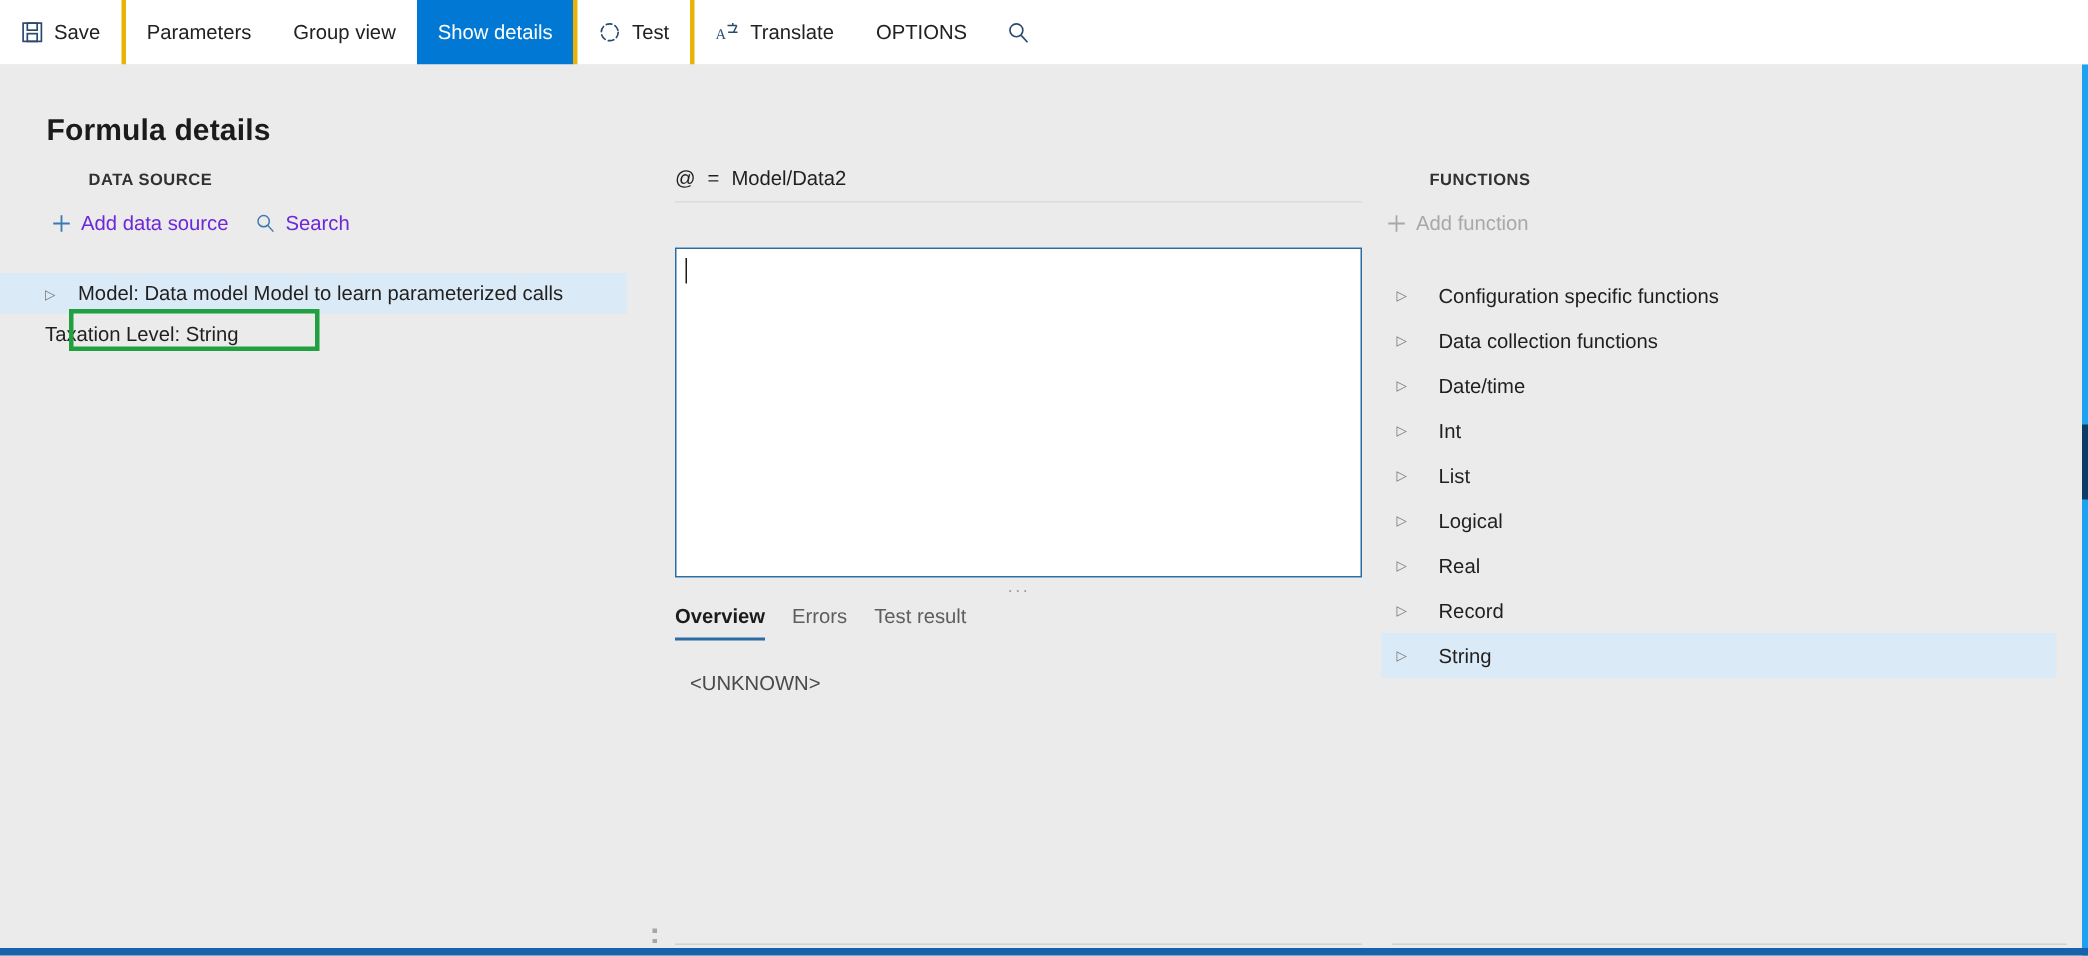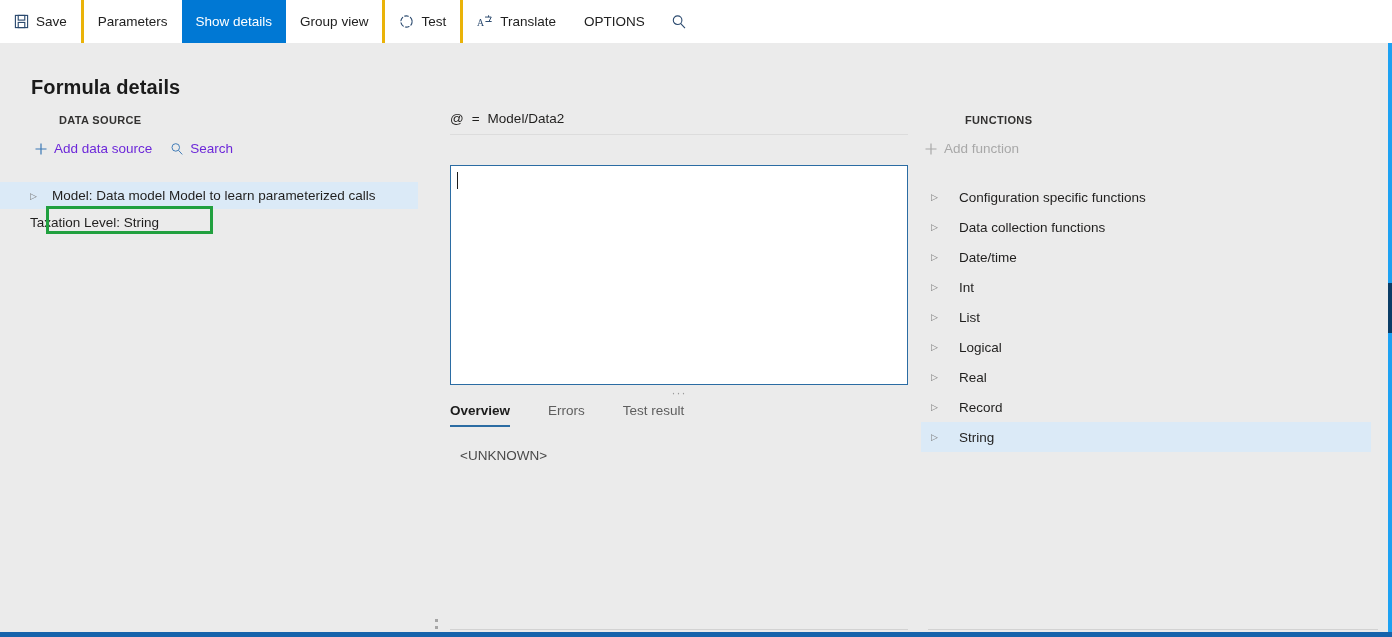--- a/index.html
+++ b/index.html
@@ -258,21 +258,21 @@
     letter-spacing: 1px;
     line-height: 6px;
     cursor: ns-resize;
   }
   .tabs {
     position: absolute;
     left: 8px;
     top: 300px;
     display: flex;
     align-items: center;
-    gap: 38px;
+    gap: 18px;
   }
   .tab {
     font-size: 13.5px;
     color: #5e5e5e;
     padding-bottom: 7px;
     cursor: pointer;
     border-bottom: 2px solid transparent;
   }
   .tab.active {
     color: #1b1b1b;
@@ -298,21 +298,21 @@
   
   .fn-panel {
     position: absolute;
     left: 921px;
     top: 60px;
     width: 460px;
     height: 528px;
   }
   .fn-label {
     position: absolute;
-    left: 16px;
+    left: 4px;
     top: 11px;
   }
   .fn-add {
     position: absolute;
     left: 3px;
     top: 38px;
     display: flex;
     align-items: center;
     gap: 6px;
     font-size: 13.5px;
@@ -401,26 +401,26 @@
           <rect x="4.5" y="9" width="7" height="5.5" fill="none" stroke="#2b4a6f" stroke-width="1.2"></rect>
         </svg>
       </span>
       <span>Save</span>
     </div>
 
     <div class="cmd-btn sep">
       <span>Parameters</span>
     </div>
 
+    <div class="cmd-btn">
+      <span>Group view</span>
+    </div>
+
     <div class="cmd-btn active">
       <span>Show details</span>
-    </div>
-
-    <div class="cmd-btn">
-      <span>Group view</span>
     </div>
 
     <div class="cmd-btn sep">
       <span class="glyph">
         <svg width="15" height="15" viewBox="0 0 16 16">
           <circle cx="8" cy="8" r="6" fill="none" stroke="#2b4a6f" stroke-width="1.2" stroke-dasharray="4 2.4" stroke-linecap="round"></circle>
         </svg>
       </span>
       <span>Test</span>
     </div>

